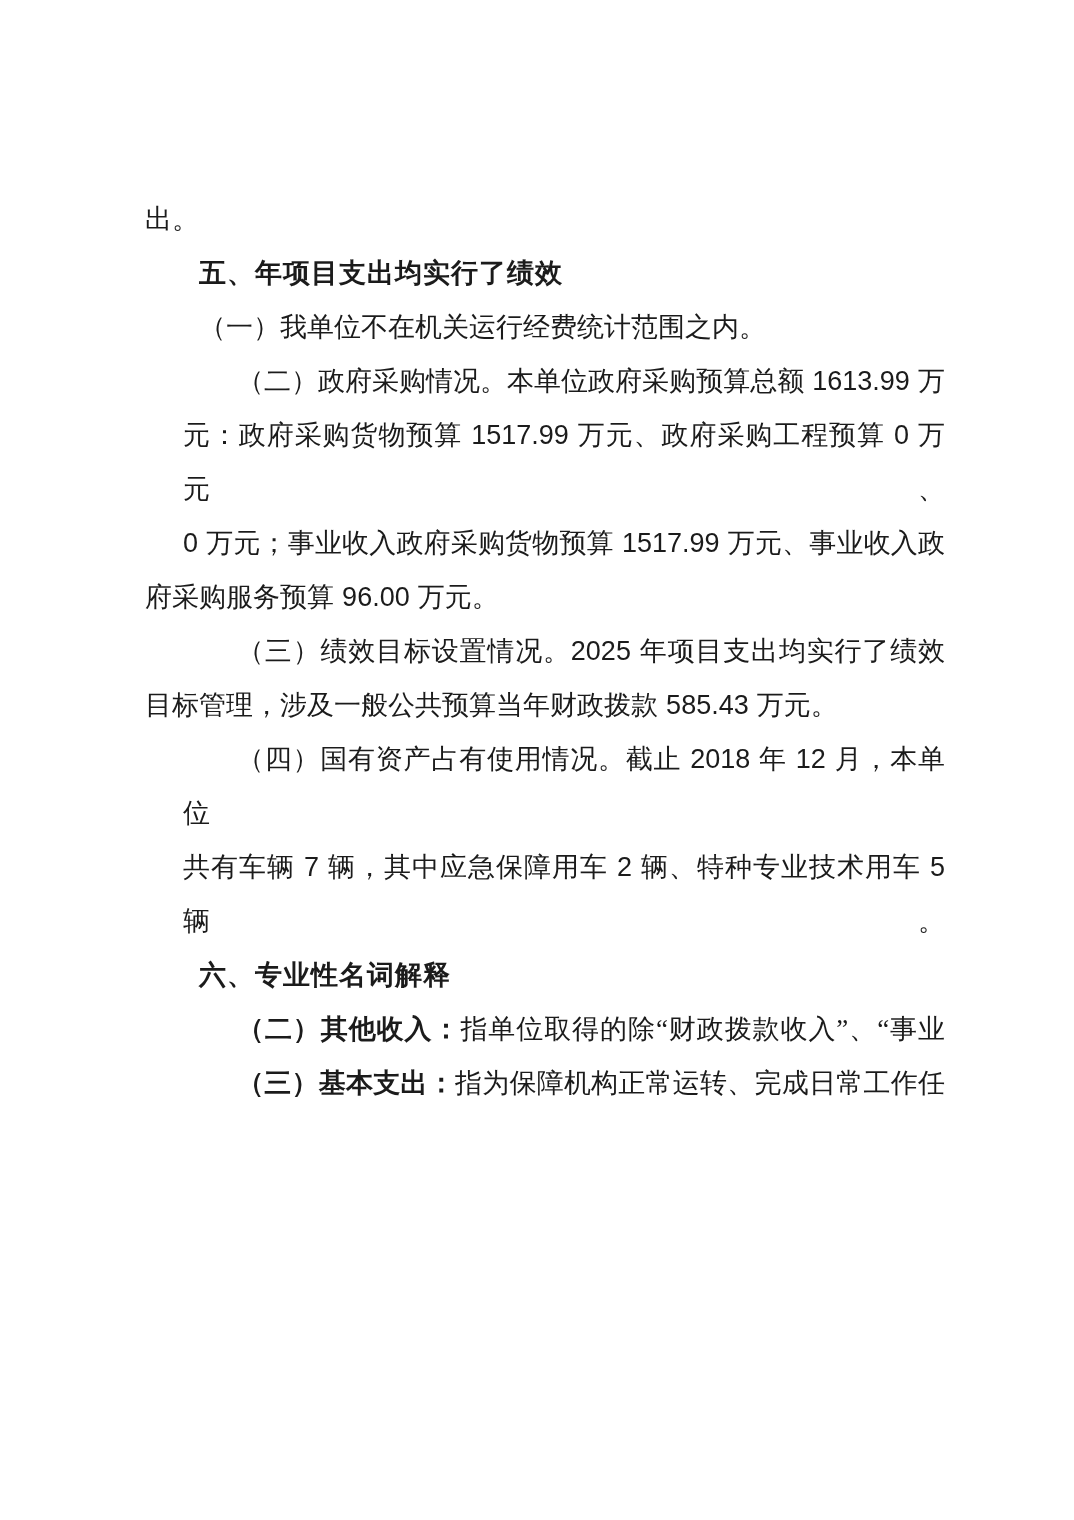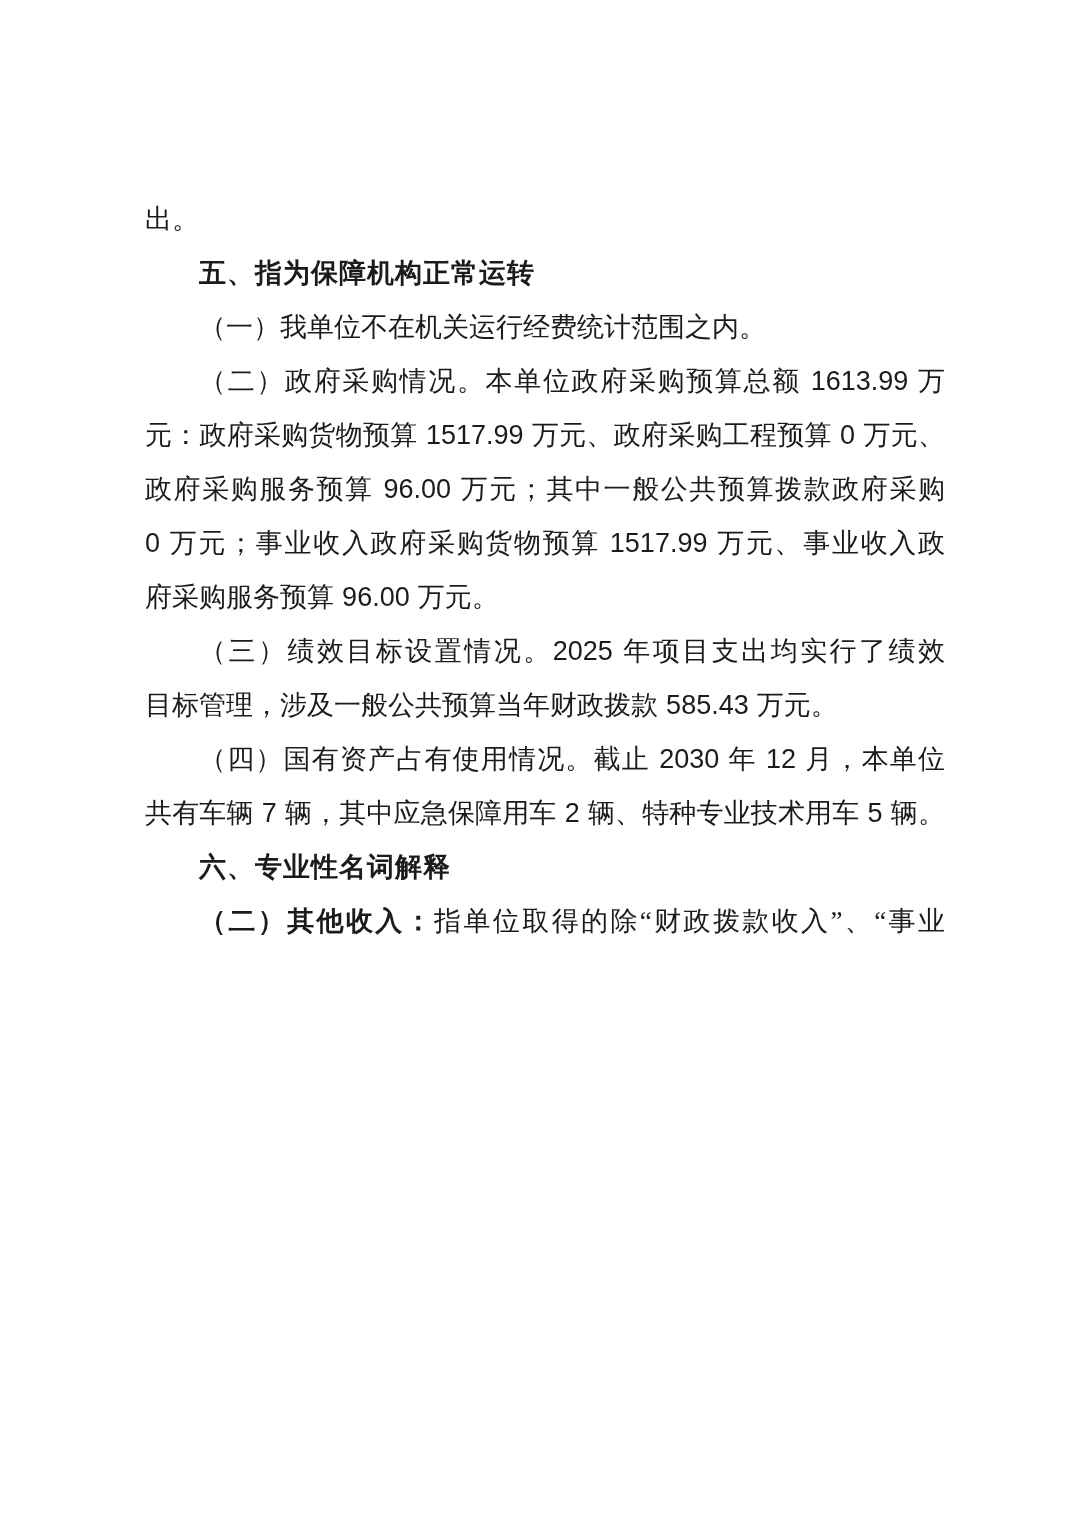--- a/index.html
+++ b/index.html
@@ -25,20 +25,21 @@
     line-height: 54px;
     word-spacing: 0.05em;
   }
   .line {
     text-align: justify;
     text-justify: auto;
     min-height: 54px;
   }
   .line.justify {
     text-align-last: justify;
+    margin-left: 38px;
   }
   .line.indent {
     text-indent: 2em;
   }
   .line.heading {
     font-family: "Liberation Sans", sans-serif;
     font-weight: 700;
     letter-spacing: 1px;
   }
   .seg.bold {
@@ -47,27 +48,27 @@
   .num {
     font-family: "Liberation Sans", sans-serif;
   }
 </style>
 </head>
 <body>
 
 <div class="page">
   <div class="doc">
       <div class="line"><span class="seg">出。</span></div>
-      <div class="line heading indent"><span class="seg">五、指为保障机构正常运转</span></div>
+      <div class="line heading indent"><span class="seg">五、年项目支出均实行了绩效</span></div>
       <div class="line indent"><span class="seg">（一）我单位不在机关运行经费统计范围之内。</span></div>
       <div class="line indent justify"><span class="seg">（二）政府采购情况。本单位政府采购预算总额 <span class="num">1613.99</span> 万</span></div>
       <div class="line justify"><span class="seg">元：政府采购货物预算 <span class="num">1517.99</span> 万元、政府采购工程预算 <span class="num">0</span> 万元、</span></div>
-      <div class="line justify"><span class="seg">政府采购服务预算 <span class="num">96.00</span> 万元；其中一般公共预算拨款政府采购</span></div>
       <div class="line justify"><span class="seg"><span class="num">0</span> 万元；事业收入政府采购货物预算 <span class="num">1517.99</span> 万元、事业收入政</span></div>
       <div class="line"><span class="seg">府采购服务预算 <span class="num">96.00</span> 万元。</span></div>
       <div class="line indent justify"><span class="seg">（三）绩效目标设置情况。<span class="num">2025</span> 年项目支出均实行了绩效</span></div>
       <div class="line"><span class="seg">目标管理，涉及一般公共预算当年财政拨款 <span class="num">585.43</span> 万元。</span></div>
-      <div class="line indent justify"><span class="seg">（四）国有资产占有使用情况。截止 <span class="num">2030</span> 年 <span class="num">12</span> 月，本单位</span></div>
+      <div class="line indent justify"><span class="seg">（四）国有资产占有使用情况。截止 <span class="num">2018</span> 年 <span class="num">12</span> 月，本单位</span></div>
       <div class="line justify"><span class="seg">共有车辆 <span class="num">7</span> 辆，其中应急保障用车 <span class="num">2</span> 辆、特种专业技术用车 <span class="num">5</span> 辆。</span></div>
       <div class="line heading indent"><span class="seg">六、专业性名词解释</span></div>
       <div class="line indent justify"><span class="seg bold">（二）其他收入：</span><span class="seg">指单位取得的除“财政拨款收入”、“事业</span></div>
+      <div class="line indent justify"><span class="seg bold">（三）基本支出：</span><span class="seg">指为保障机构正常运转、完成日常工作任</span></div>
     </div>
 </div>
 
 </body></html>

